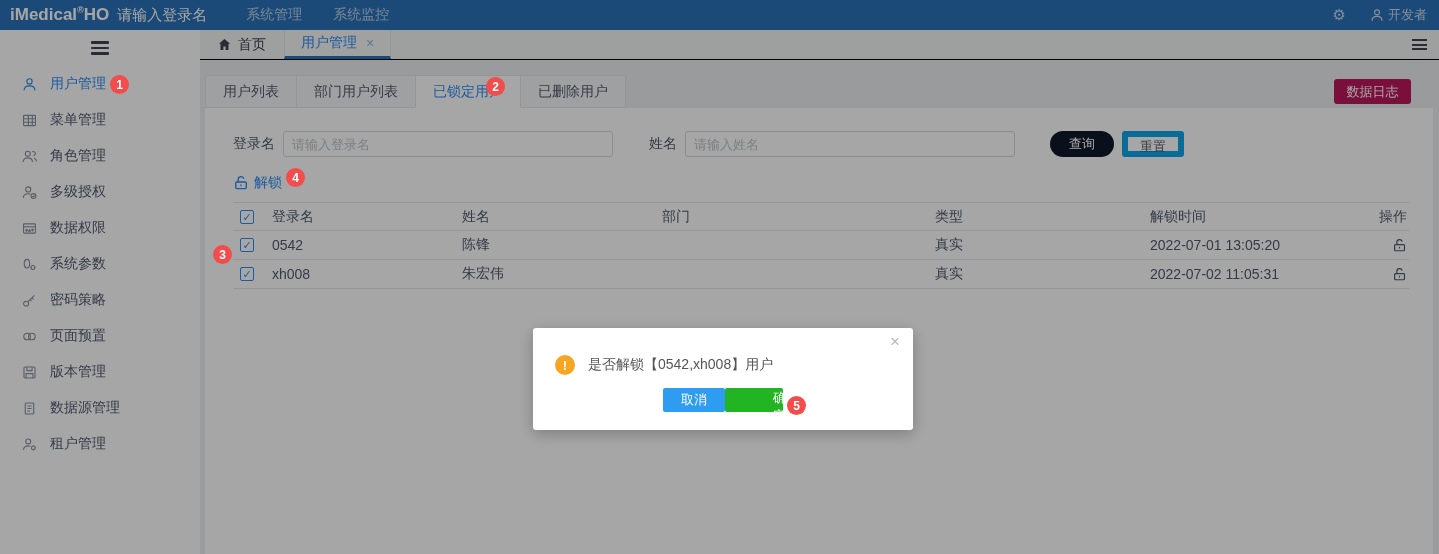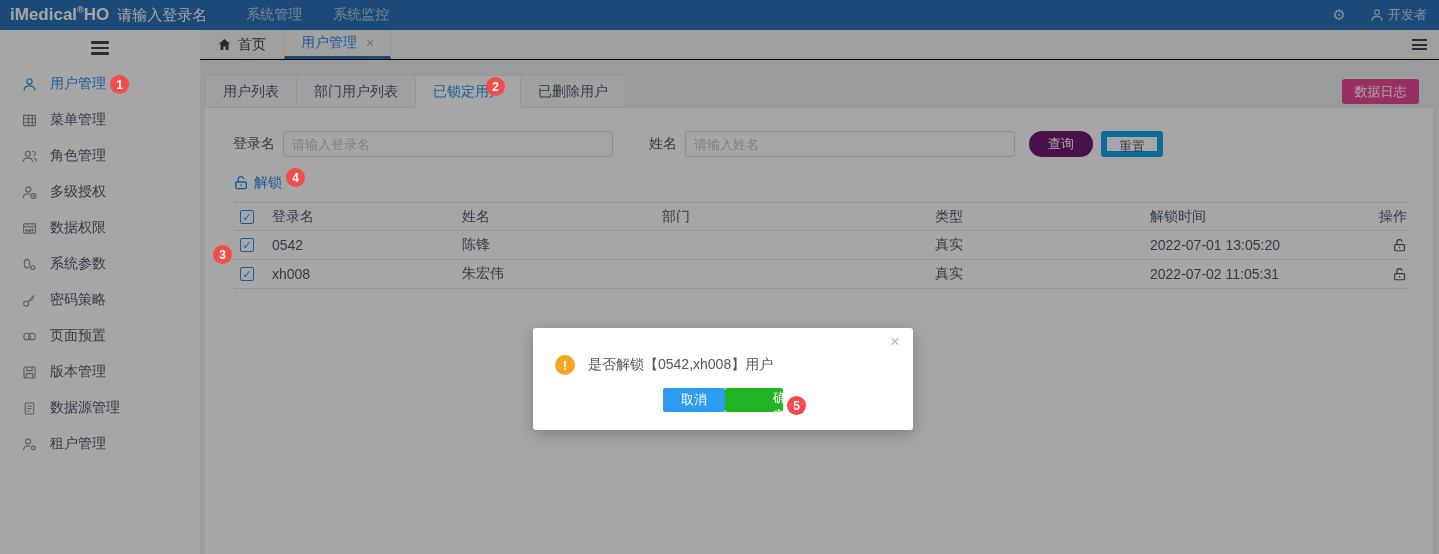--- a/index.html
+++ b/index.html
@@ -52,36 +52,36 @@
                    display:flex; flex-direction:column; gap:2.5px; cursor:pointer; }
   .tabbar-burger .bar { width:15px; height:2px; background:#3f4450; }
 
   
   .work { flex:1; padding:15px 6px 0 5px; display:flex; flex-direction:column; }
   .subtabs { height:33px; display:flex; align-items:stretch; }
   .subtab { padding:0 17px; display:flex; align-items:center; font-size:14px;
             color:#515a6e; background:#f5f6f7; border:1px solid #e2e5e8;
             margin-right:-1px; cursor:pointer; position:relative; }
   .subtab.active { background:#fff; color:#2d8cf0; border-bottom:1px solid #fff; z-index:2; }
-  .btn-datalog { margin-left:auto; margin-right:14px; align-self:center;
-                 width:77px; height:25px; background:#ec4899; color:#fff;
+  .btn-datalog { margin-left:auto; margin-right:22px; align-self:center;
+                 width:77px; height:25px; background:#be185d; color:#fff;
                  font-size:13px; border:none; border-radius:3px; cursor:pointer;
                  font-family:inherit; }
 
   .panel { flex:1; background:#fff; padding:22px 24px 0 28px; }
 
   
   .search-row { display:flex; align-items:center; height:28px; }
   .f-label { font-size:14px; color:#515a6e; margin-right:8px; white-space:nowrap; }
   .f-label.second { margin-left:36px; }
   .f-input { width:330px; height:26px; border:1px solid #d5d9de; border-radius:3px;
              padding:0 8px; font-size:13px; color:#515a6e; outline:none;
              font-family:inherit; }
   .f-input::placeholder { color:#bfc4cc; }
-  .btn-query { margin-left:14px; width:64px; height:26px; background:#701a75;
+  .btn-query { margin-left:35px; width:64px; height:26px; background:#0f172a;
                color:#fff; border:none; border-radius:13px; font-size:13px;
                cursor:pointer; font-family:inherit; }
   .btn-reset { margin-left:8px; width:62px; height:26px; background:#fff;
                color:#515a6e; border:6px solid #0ea5e9; border-radius:3px;
                font-size:13px; cursor:pointer; font-family:inherit; }
 
   
   .unlock-row { margin-top:16px; display:flex; align-items:center; gap:5px;
                 color:#2d8cf0; font-size:14px; width:fit-content; cursor:pointer; }
   .unlock-row svg { stroke:#2d8cf0; fill:none; stroke-width:1.4; }

